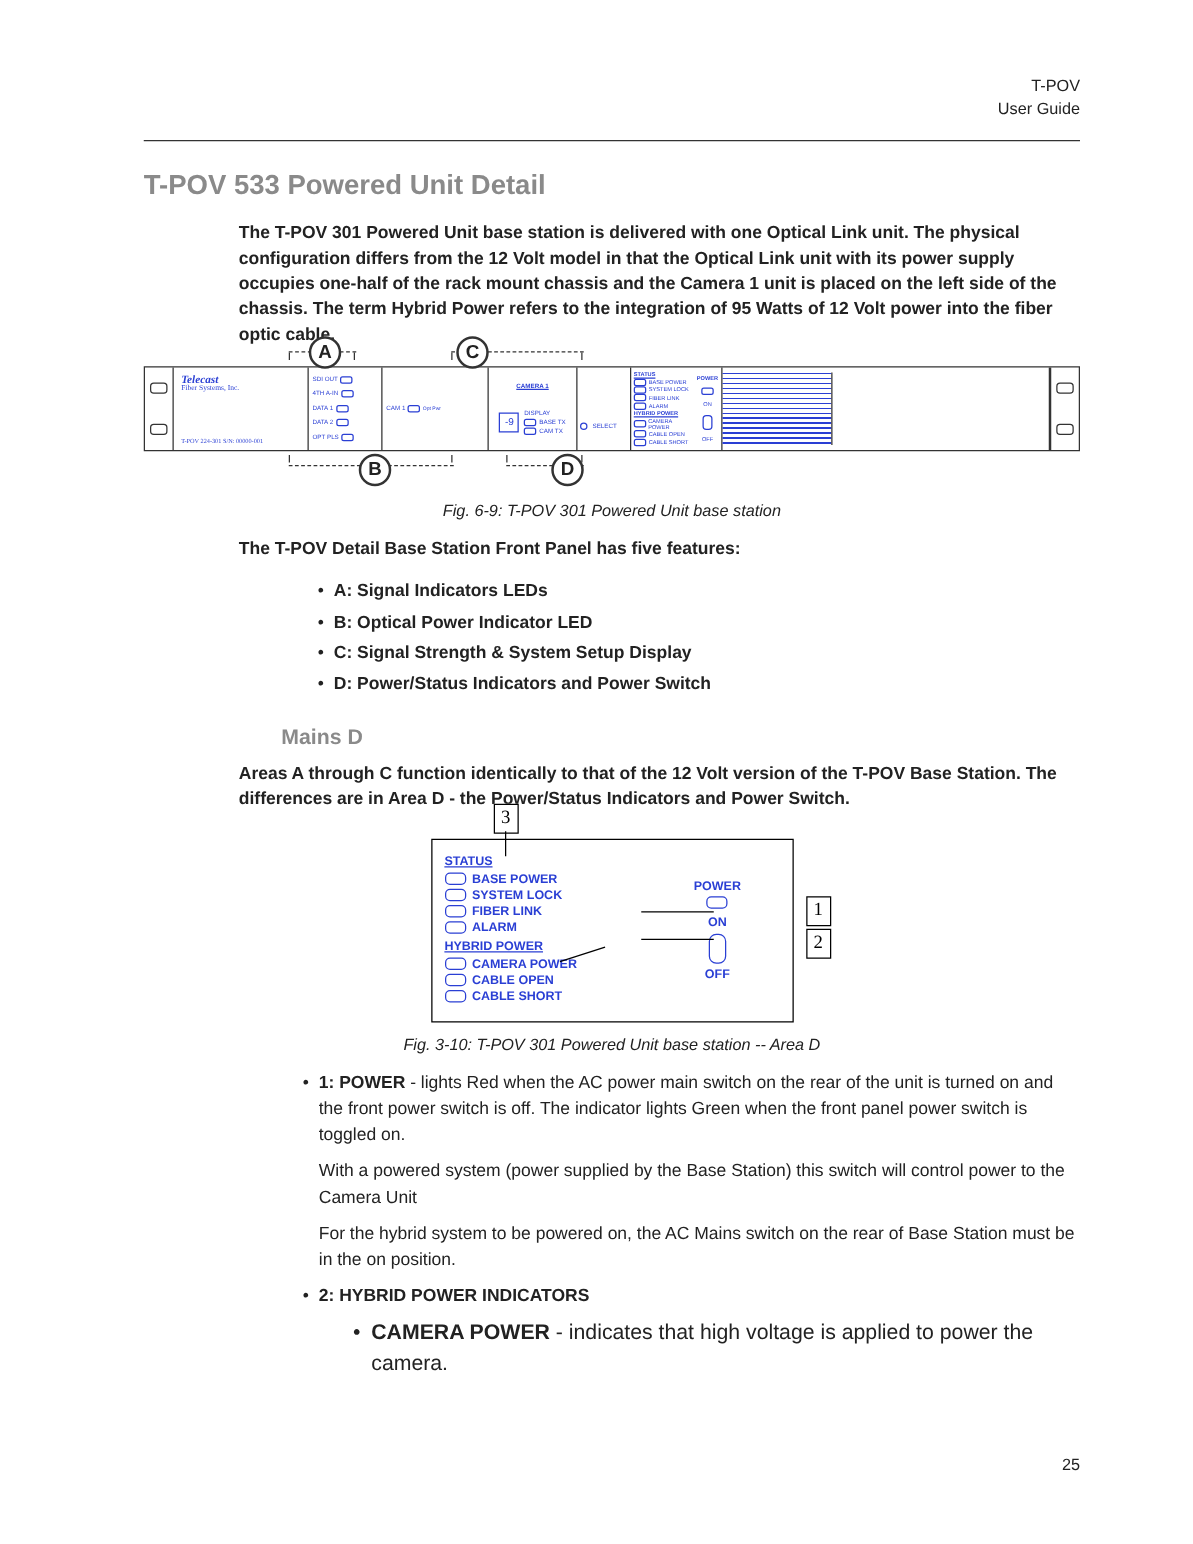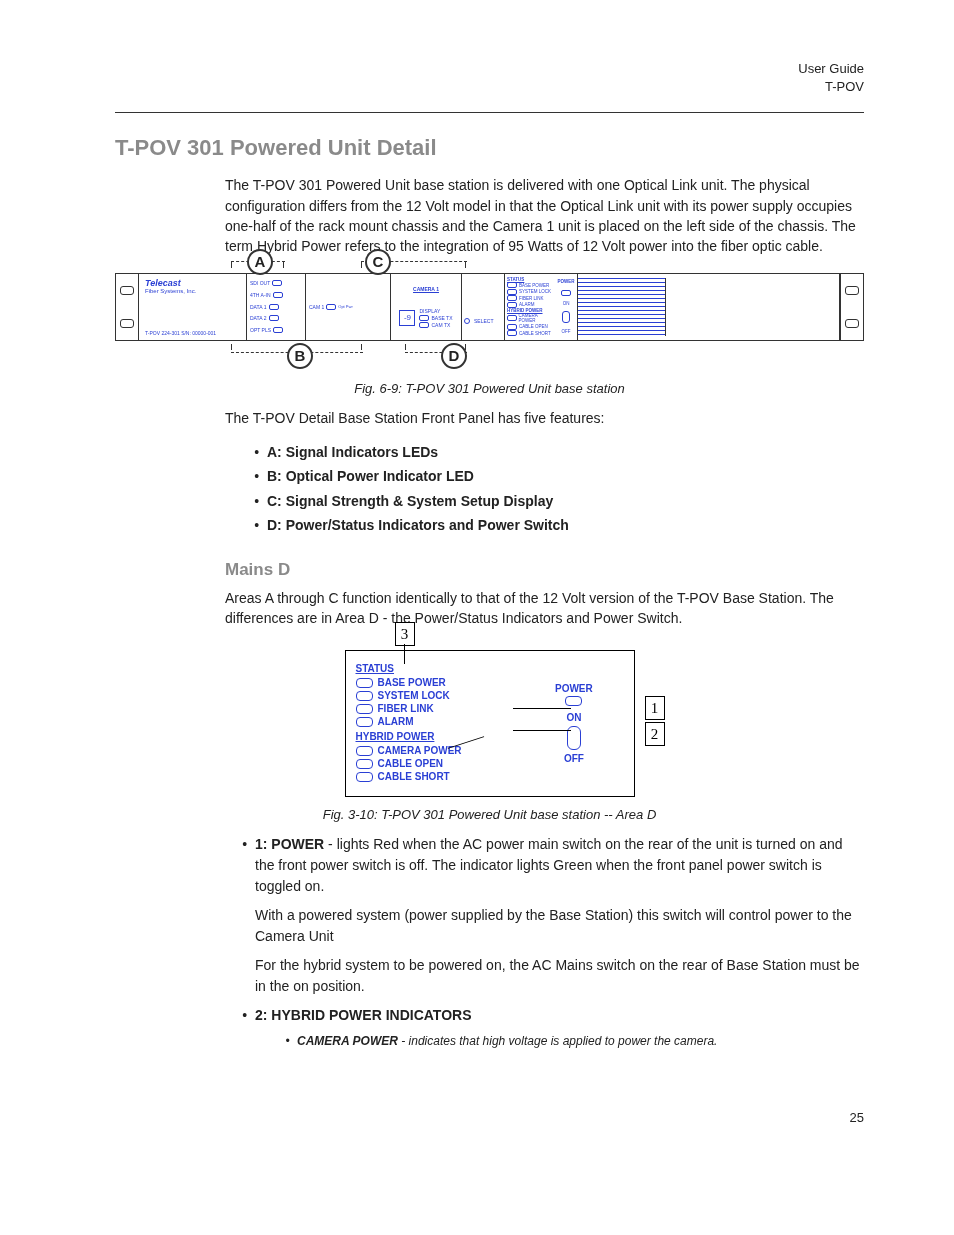--- a/index.html
+++ b/index.html
@@ -31,23 +31,24 @@
     font-weight: 700;
     margin: 0 0 14px 0;
   }
   h2.sub {
     color: #8a8a8a;
     font-size: 17px;
     font-weight: 700;
     margin: 22px 0 8px 110px;
   }
   .body-indent {
-    margin-left: 110px;
+    margin-left: 76px;
     font-size: 14px;
     line-height: 1.45;
+    font-weight: bold;
   }
   .body-indent p { margin: 0 0 12px 0; }
   ul.feat {
     margin: 8px 0 8px 130px;
     padding-left: 18px;
     font-size: 14px;
     line-height: 1.75;
   }
   ul.feat li { padding-left: 4px; }
   ul.feat li::marker { content: "• "; }
@@ -56,23 +57,22 @@
     padding-left: 18px;
     font-size: 14px;
     line-height: 1.5;
   }
   ul.items li { padding-left: 4px; margin-bottom: 8px; }
   ul.items li::marker { content: "• "; }
   ul.items li p { margin: 8px 0 8px 0; }
   ul.sub-items {
     margin: 6px 0 0 20px;
     padding-left: 18px;
-    font-size: 12px;
+    font-size: 17px;
     line-height: 1.5;
-    font-style: italic;
   }
   ul.sub-items li { padding-left: 4px; }
   ul.sub-items li::marker { content: "• "; }
   .fig-caption {
     text-align: center;
     font-style: italic;
     font-size: 13px;
     margin: 10px 0 12px 0;
   }
   .page-num {
@@ -113,20 +113,21 @@
     width: 95px;
     border-right: 1px solid #333;
     padding: 4px 6px;
     font-size: 9px;
     color: #2a3fd4;
     font-style: italic;
     font-weight: 700;
     display: flex;
     flex-direction: column;
     justify-content: space-between;
+    font-family: Liberation Serif, serif;
   }
   .brand .co { font-size: 6px; color: #2a3fd4; font-weight: 400; font-style: normal;}
   .brand .model { font-size: 5px; color:#2a3fd4; font-style: normal; font-weight: 400; }
   .panelA {
     width: 52px;
     border-right: 1px solid #333;
     padding: 4px 3px;
     font-size: 5px;
     color: #2a3fd4;
     display:flex; flex-direction:column; justify-content:space-around;
@@ -238,26 +239,26 @@
     position:absolute;
     border-top:1px solid #000;
   }
 </style>
 </head>
 <body>
 
 <div class="page">
 
   <div class="header-block">
+    <div>T-POV</div>
     <div>User Guide</div>
-    <div>T-POV</div>
   </div>
   <hr class="hr">
 
-  <h1 class="sec">T-POV 301 Powered Unit Detail</h1>
+  <h1 class="sec">T-POV 533 Powered Unit Detail</h1>
 
   <div class="body-indent">
     <p>The T-POV 301 Powered Unit base station is delivered with one Optical Link unit. The physical configuration differs from the 12 Volt model in that the Optical Link unit with its power supply occupies one-half of the rack mount chassis and the Camera 1 unit is placed on the left side of the chassis. The term Hybrid Power refers to the integration of 95 Watts of 12 Volt power into the fiber optic cable.</p>
   </div>
 
   <div class="fig1">
 
     <div class="brace" style="top:-12px; left:116px; width:54px;"></div>
     <div class="brace" style="top:-12px; left:246px; width:106px;"></div>
 

